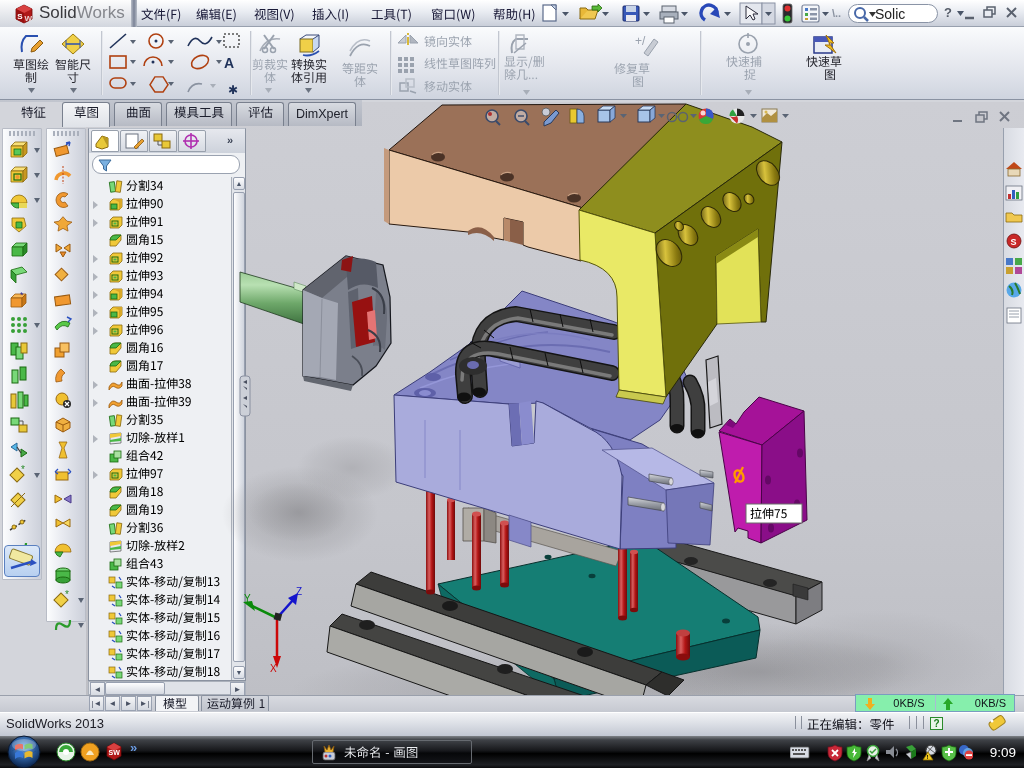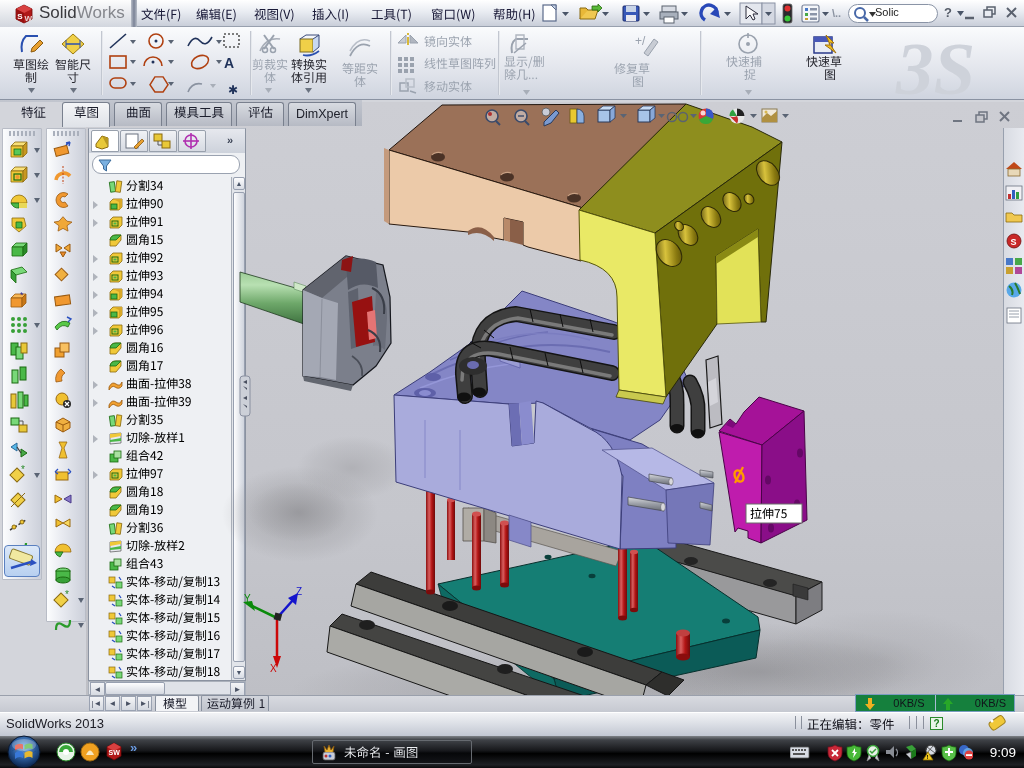--- a/index.html
+++ b/index.html
@@ -8,21 +8,21 @@
 
 #menurow{left:0;top:0;width:1024px;height:27px;background:linear-gradient(#ffffff,#e9ecf2 45%,#c9ced9);border-bottom:1px solid #98a0ae}
 #logo{left:0;top:0;width:131px;height:27px;background:linear-gradient(#fdfdfd,#d2d6de)}
 #logosep{left:131px;top:0;width:6px;height:27px;background:linear-gradient(90deg,#b8bec8,#7a8296 50%,#b8bec8)}
 .swcube{left:13px;top:3px;width:22px;height:21px}
 #logotext{left:39px;top:3px;font-size:17px;font-weight:normal;color:#3a3a3e;letter-spacing:0px}
 #logotext .w{color:#85878d}
 .mini{color:#555a66;font-size:13px;font-weight:bold}
 
 #searchpill{left:848px;top:4px;width:90px;height:19px;background:#fff;border:1px solid #8a94a6;border-radius:10px}
-#searchpill span{position:absolute;left:26px;top:1px;font-size:11px;color:#222}
+#searchpill span{position:absolute;left:26px;top:1px;font-size:14px;color:#222}
 
 #toolrow{left:0;top:27px;width:1024px;height:73px;background:linear-gradient(#fafbfd,#e2e5ec 60%,#cfd4df);border-bottom:1px solid #8a92a2}
 .vsep{width:2px;background:linear-gradient(90deg,#b0b6c2,#f8f9fb);top:31px;height:64px}
 
 #dswm{left:868px;top:18px;width:150px;height:84px;overflow:hidden}
 
 #tabstrip{left:0;top:100px;width:362px;height:26px;background:linear-gradient(#c2c6cf,#adb2bd)}
 .cmtab{top:102px;height:24px;border:1px solid #79808e;border-bottom:none;border-radius:3px 3px 0 0;background:linear-gradient(#d8dbe1,#b6bac4)}
 .cmtab.active{background:linear-gradient(#f4f5f7,#dfe2e8);height:25px;z-index:3}
 #dimxtab{font-size:12.5px;color:#20222c;text-align:center;padding-top:4px}
@@ -49,21 +49,21 @@
 #hscroll{left:88px;top:681px;width:158px;height:14px;background:#dfe2e8;border:1px solid #aab0ba}
 
 #bottabs{left:0;top:695px;width:1024px;height:17px;background:linear-gradient(#d8dae0,#c6c9d1);border-top:1px solid #9aa0ac}
 .navbtn{position:absolute;top:1px;width:15px;height:15px;background:linear-gradient(#f4f5f7,#d4d8e0);border:1px solid #9aa2b2;font-size:8px;color:#4a5264;text-align:center;line-height:14px}
 .btab{position:absolute;top:695px;height:16px;border:1px solid #88909e;border-bottom:none;background:linear-gradient(#d2d5dc,#bfc3cc);border-radius:2px 2px 0 0}
 .btab.on{background:#f2f3f6}
 
 #statusbar{left:0;top:712px;width:1024px;height:24px;background:linear-gradient(#f2f3f6,#dfe2e8 40%,#c2c7d2);border-top:1px solid #fff}
 #sbtext{left:6px;top:716px;font-size:13px;color:#1a1a22}
 
-#netw{left:855px;top:694px;width:160px;height:18px;background:#15803d;border:1px solid #7a9cc0;display:flex;z-index:9}
+#netw{left:855px;top:694px;width:160px;height:18px;background:#86efac;border:1px solid #7a9cc0;display:flex;z-index:9}
 #netw .cell{flex:1;position:relative;font-size:11px;color:#11131a}
 
 #taskbar{left:0;top:736px;width:1024px;height:32px;background:linear-gradient(#7e8287 0%,#3f4247 12%,#17181b 45%,#000 55%,#1f2125 90%,#0a0a0c);}
 .taskbtn{position:absolute;top:740px;height:24px;border:1px solid #666a70;border-radius:2px;background:linear-gradient(#3c3f44,#17181c 45%,#060709 55%,#131418);color:#eceef0;font-size:12.5px}
 #clock{position:absolute;right:8px;top:745px;color:#fff;font-size:13.5px}
 </style></head><body>
 <div id="page">
 
 <div class="abs" id="viewport"></div>
 <svg class="abs" style="left:0;top:0;z-index:1" width="1024" height="768" viewBox="0 0 1024 768">
@@ -465,25 +465,20 @@
     </svg>
 <svg class="abs" style="left:963px;top:5px" width="60" height="17" viewBox="0 0 60 17">
 <line x1="2" y1="13" x2="11" y2="13" stroke="#5a616e" stroke-width="2.5"></line>
 <rect x="24" y="2" width="8" height="7" fill="none" stroke="#5a616e" stroke-width="1.5"></rect>
 <rect x="21" y="5" width="8" height="7" fill="#e9ecf2" stroke="#5a616e" stroke-width="1.5"></rect>
 <line x1="44" y1="3" x2="53" y2="12" stroke="#5a616e" stroke-width="2"></line>
 <line x1="53" y1="3" x2="44" y2="12" stroke="#5a616e" stroke-width="2"></line>
 </svg>
 
 <div class="abs" id="toolrow"></div>
-<div class="abs" id="dswm">
-<svg width="150" height="84" viewBox="0 0 150 84">
-<text x="28" y="76" font-size="75" font-style="italic" font-weight="bold" font-family="Liberation Serif" fill="#ced2da">3S</text>
-</svg>
-</div>
 
 <svg class="abs" style="left:18px;top:32px" width="26" height="24" viewBox="0 0 26 24">
 <path d="M4,20 Q2,10 8,4 L20,4" fill="none" stroke="#2a50b0" stroke-width="2"></path>
 <path d="M14,16 L22,8 L25,11 L17,19 L13,20 Z" fill="#e8a030" stroke="#8a5a10" stroke-width="1"></path>
 </svg>
 <svg class="abs" style="left:60px;top:32px" width="26" height="24" viewBox="0 0 26 24">
 <polygon points="13,2 24,12 13,22 2,12" fill="#f0d048" stroke="#9a7a10" stroke-width="1"></polygon>
 <line x1="6" y1="12" x2="20" y2="12" stroke="#2a50b0" stroke-width="1.5"></line>
 <line x1="6" y1="8" x2="6" y2="16" stroke="#2a50b0" stroke-width="1"></line>
 <line x1="20" y1="8" x2="20" y2="16" stroke="#2a50b0" stroke-width="1"></line>

